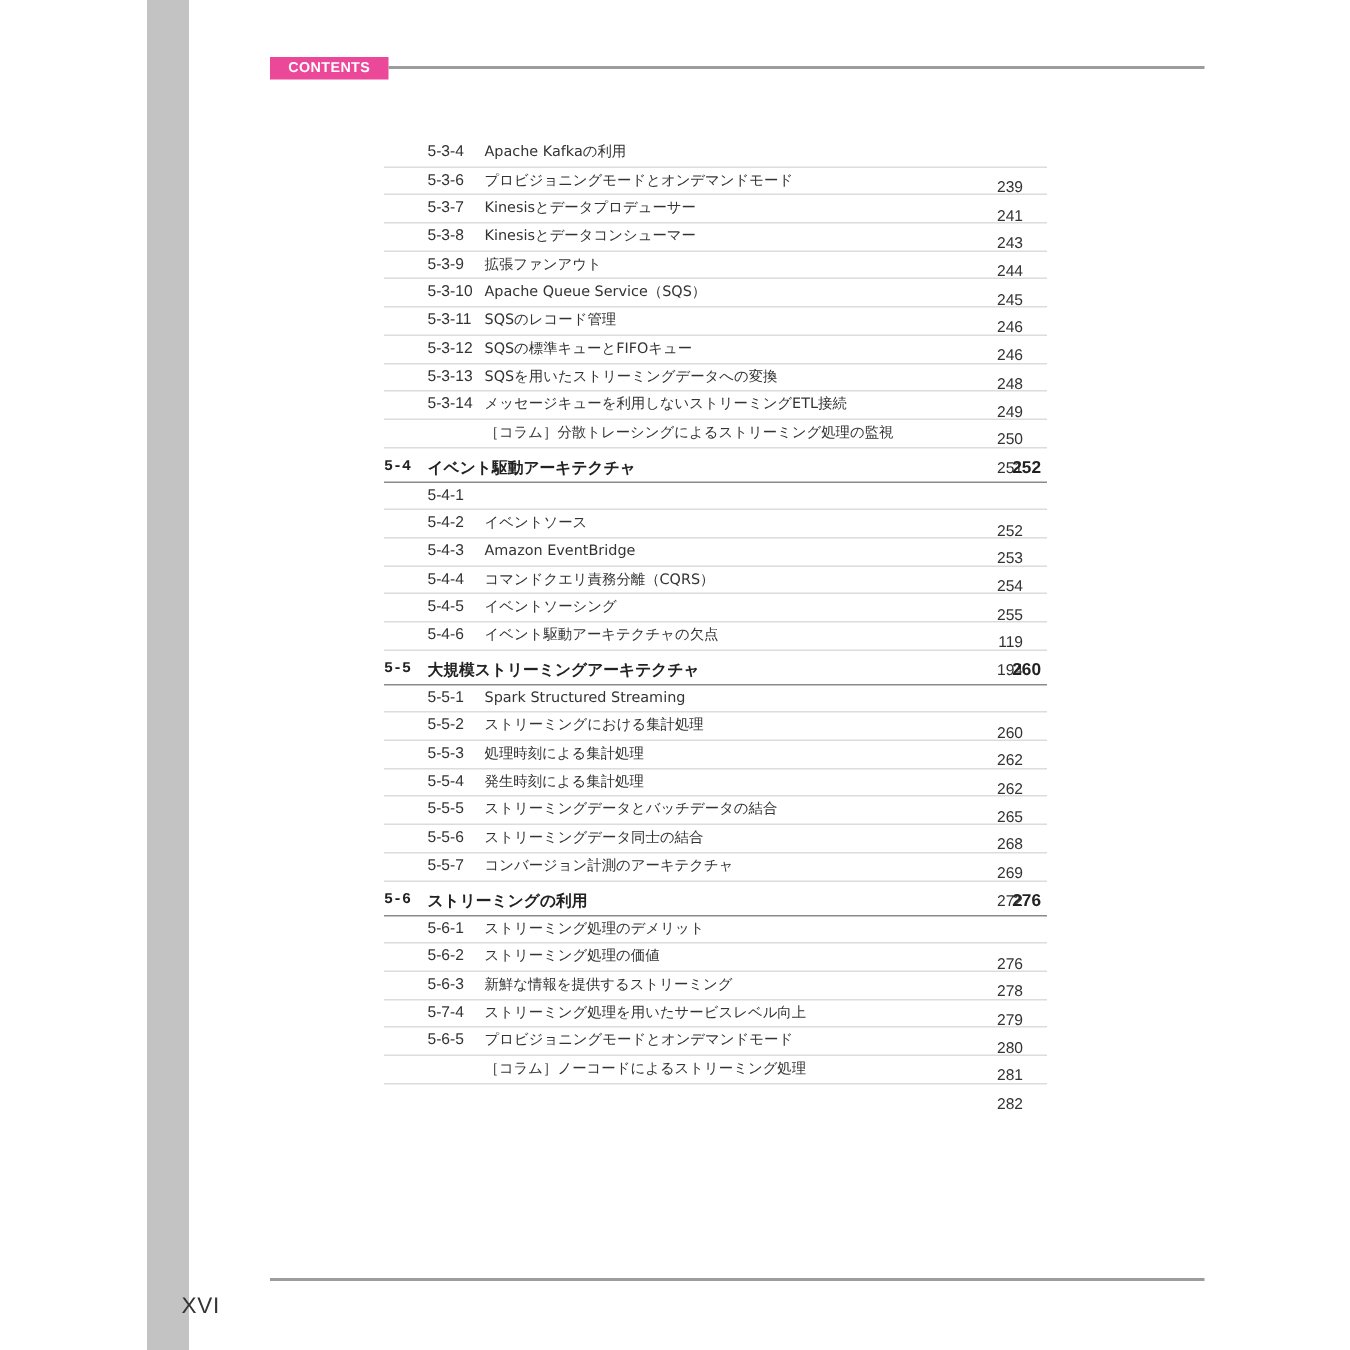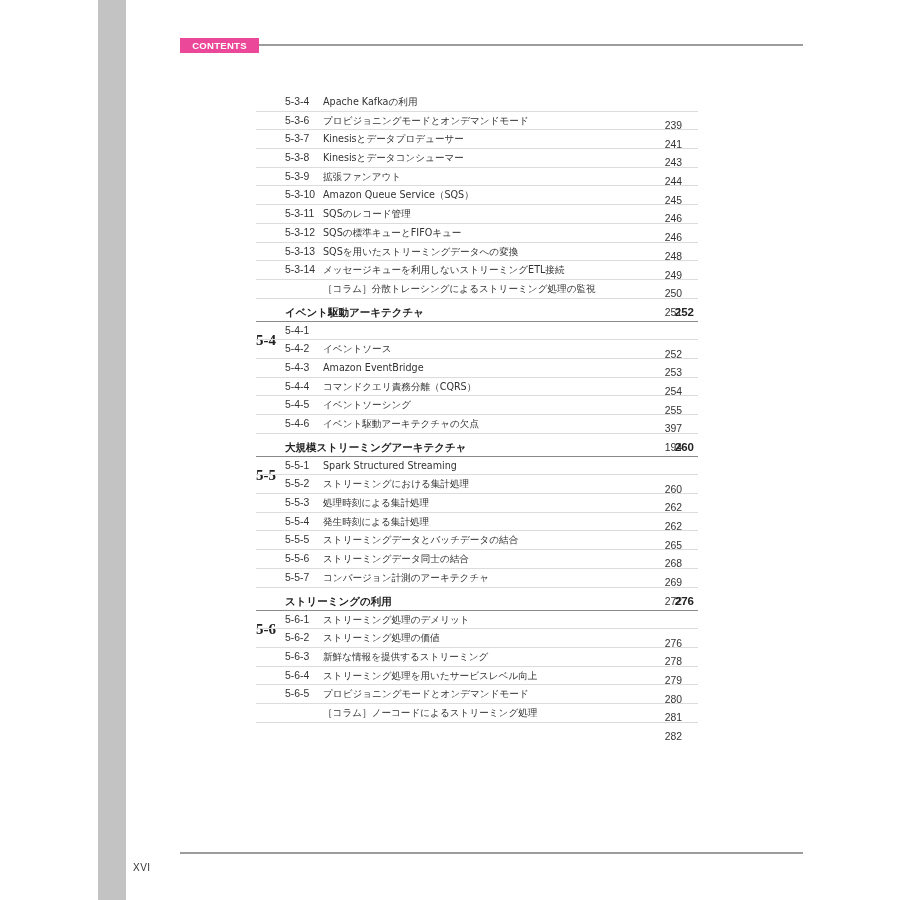--- a/index.html
+++ b/index.html
@@ -16,39 +16,39 @@
       font-weight: bold; font-size: 9.5px; letter-spacing: 0.3px;
       display: flex; align-items: center; justify-content: center;
     }
     .header-rule {
       position: absolute; left: 259px; top: 44px; width: 544px; height: 2px; background: #9c9c9c;
     }
     .footer-rule {
       position: absolute; left: 180px; top: 852px; width: 623px; height: 2px; background: #9c9c9c;
     }
     .page-number {
-      position: absolute; left: 133px; top: 862px; font-family: "Liberation Sans", sans-serif;
-      font-size: 10px; color: #333; letter-spacing: 0.5px; text-align: center;
+      position: absolute; left: 121px; top: 862px; font-family: "Liberation Sans", sans-serif;
+      font-size: 15px; color: #333; letter-spacing: 0.5px; text-align: center;
     }
     .toc {
       position: absolute; left: 256px; top: 93px; width: 442px;
     }
     .row {
       position: relative; height: 18.7px; border-bottom: 1px solid #dcdcdc; box-sizing: border-box;
       font-size: 9.6px; line-height: 18.7px; white-space: nowrap;
     }
     .row .num { position: absolute; left: 29px; top: 0; font-family: "Liberation Sans", sans-serif; font-size: 10.4px; color: #333; }
     .row .title { position: absolute; left: 67px; top: 0; color: #333; }
     .row .page { position: absolute; right: 16px; top: 0; font-family: "Liberation Sans", sans-serif; font-size: 10.4px; color: #333; margin-top: 24px; }
     .row.col .title { left: 67px; }
     .section {
       position: relative; height: 23px; border-bottom: 1px solid #8a8a8a; box-sizing: border-box;
       font-weight: bold; font-size: 10.5px; line-height: 26px; white-space: nowrap; margin-top: 0;
     }
-    .section .snum { position: absolute; left: 0; top: 0; font-family: Liberation Serif, serif; font-size: 15px; color: #222; margin-top: 28px; }
+    .section .snum { position: absolute; left: 0; top: 0; font-family: Liberation Mono, monospace; font-size: 10px; color: #222; }
     .section .stitle { position: absolute; left: 29px; top: 0; color: #222; }
     .section .spage { position: absolute; right: 4px; top: 0; font-family: "Liberation Sans", sans-serif; font-size: 11.5px; color: #222; }
   </style>
 </head>
 <body>
 
 <div class="side-bar"></div>
 <div class="contents-label">CONTENTS</div>
 <div class="header-rule"></div>
 
@@ -74,21 +74,21 @@
       <span class="title">Kinesisとデータコンシューマー</span>
       <span class="page">244</span>
     </div>
   <div class="row">
       <span class="num">5-3-9</span>
       <span class="title">拡張ファンアウト</span>
       <span class="page">245</span>
     </div>
   <div class="row">
       <span class="num">5-3-10</span>
-      <span class="title">Amazon Queue Service（SQS）</span>
+      <span class="title">Apache Queue Service（SQS）</span>
       <span class="page">246</span>
     </div>
   <div class="row">
       <span class="num">5-3-11</span>
       <span class="title">SQSのレコード管理</span>
       <span class="page">246</span>
     </div>
   <div class="row">
       <span class="num">5-3-12</span>
       <span class="title">SQSの標準キューとFIFOキュー</span>
@@ -130,21 +130,21 @@
       <span class="page">254</span>
     </div>
   <div class="row">
       <span class="num">5-4-4</span>
       <span class="title">コマンドクエリ責務分離（CQRS）</span>
       <span class="page">255</span>
     </div>
   <div class="row">
       <span class="num">5-4-5</span>
       <span class="title">イベントソーシング</span>
-      <span class="page">397</span>
+      <span class="page">119</span>
     </div>
   <div class="row">
       <span class="num">5-4-6</span>
       <span class="title">イベント駆動アーキテクチャの欠点</span>
       <span class="page">194</span>
     </div>
 
   <div class="section">
       <span class="snum">5-5</span>
       <span class="stitle">大規模ストリーミングアーキテクチャ</span>
@@ -200,21 +200,21 @@
       <span class="num">5-6-2</span>
       <span class="title">ストリーミング処理の価値</span>
       <span class="page">278</span>
     </div>
   <div class="row">
       <span class="num">5-6-3</span>
       <span class="title">新鮮な情報を提供するストリーミング</span>
       <span class="page">279</span>
     </div>
   <div class="row">
-      <span class="num">5-6-4</span>
+      <span class="num">5-7-4</span>
       <span class="title">ストリーミング処理を用いたサービスレベル向上</span>
       <span class="page">280</span>
     </div>
   <div class="row">
       <span class="num">5-6-5</span>
       <span class="title">プロビジョニングモードとオンデマンドモード</span>
       <span class="page">281</span>
     </div>
   <div class="row col">
       <span class="num"></span>

